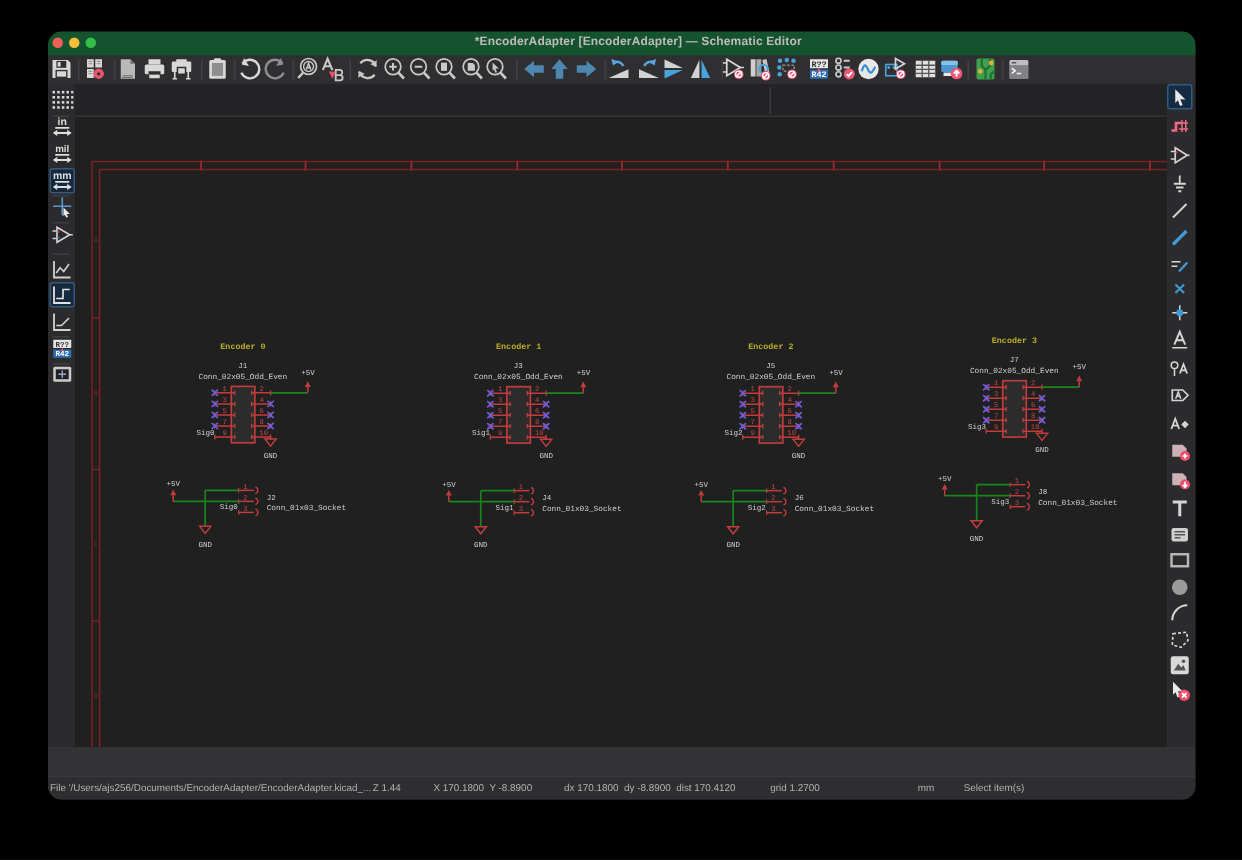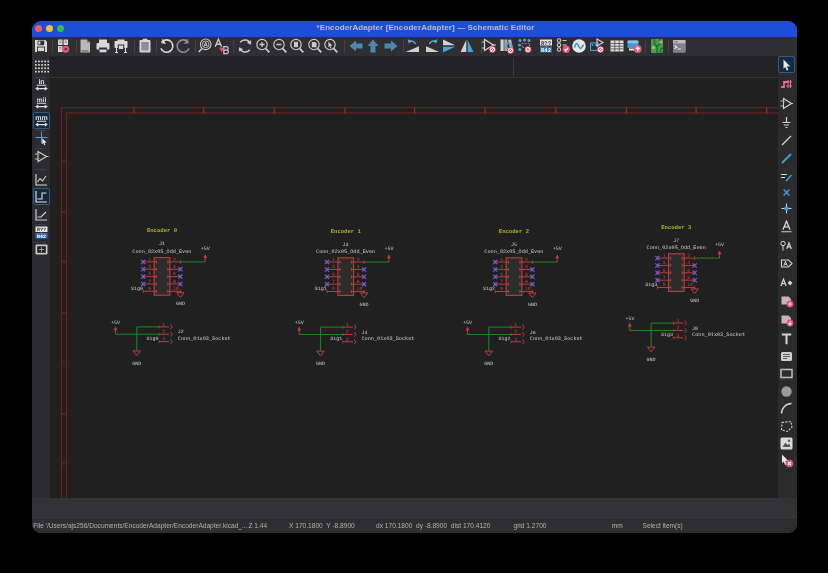--- a/index.html
+++ b/index.html
@@ -1,16 +1,16 @@
 <!DOCTYPE html>
 <html><head><meta charset="utf-8"><style>
 *{margin:0;padding:0;box-sizing:border-box;-webkit-font-smoothing:antialiased}
 html,body{width:828px;height:573px;background:#000;font-family:"Liberation Sans",sans-serif;overflow:hidden}
 #win{position:absolute;left:32px;top:20.5px;width:765px;height:512px;background:#2f2e30;border-radius:9px;overflow:hidden;box-shadow:0 8px 22px rgba(0,0,0,.55)}
-#titlebar{position:absolute;left:0;top:0;width:765px;height:16px;background:#1d4ed8}
+#titlebar{position:absolute;left:0;top:0;width:765px;height:16px;background:#14532d}
 #toolbar{position:absolute;left:0;top:16px;width:765px;height:19px;background:#2f2e30}
 #strip{position:absolute;left:18px;top:35px;width:728px;height:22.5px;background:#232224;border-bottom:1px solid #343436}
 #lefttb{position:absolute;left:0;top:35px;width:18px;height:442.5px;background:#2b2a2c}
 #righttb{position:absolute;left:746px;top:35px;width:19px;height:442.5px;background:#2b2a2c}
 #canvas{position:absolute;left:18px;top:57.5px;width:728px;height:420px;background:#202021}
 #statusbar{position:absolute;left:0;top:477.5px;width:765px;height:34.5px;background:#333234}
 #statusrow{position:absolute;left:0;top:19px;width:765px;height:15.5px;background:#2e2d2f;border-top:1px solid #3a3a3c}
 .dot{position:absolute;width:7px;height:7px;border-radius:50%;top:4.5px}
 #wtitle{position:absolute;top:2px;left:11px;width:100%;text-align:center;font-size:8px;font-weight:bold;color:#bcbcbc;letter-spacing:.1px}
 .ti{position:absolute;top:0.5px;width:18px;height:18px}

